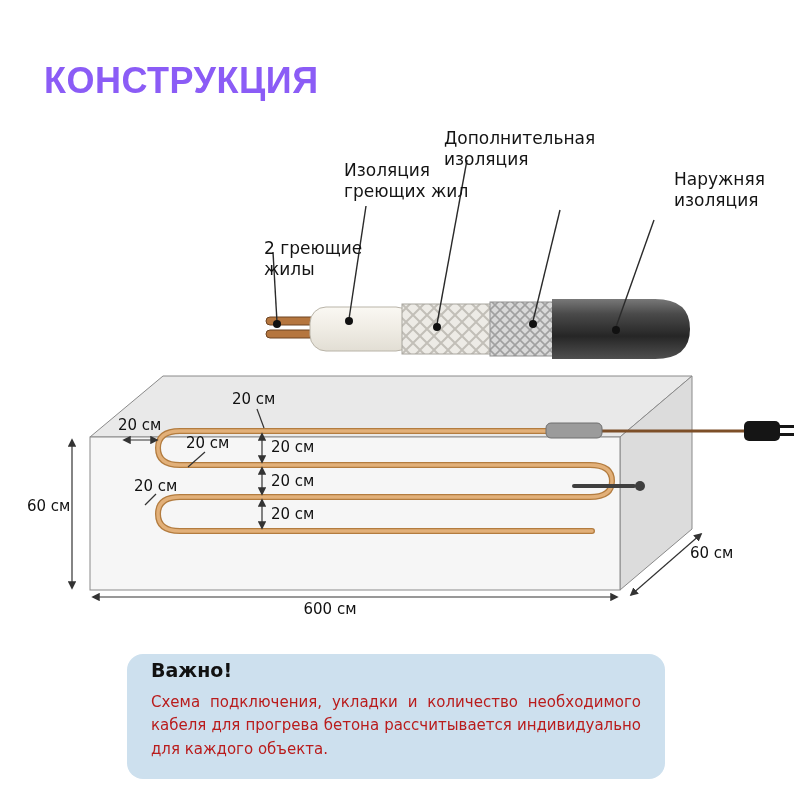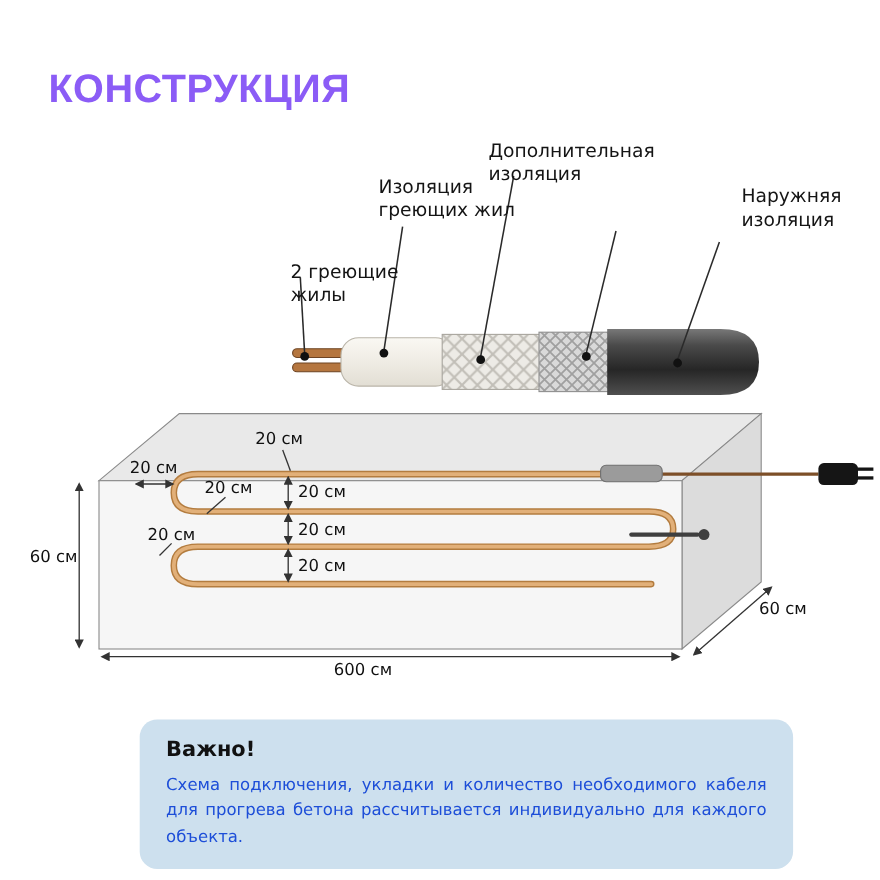--- a/index.html
+++ b/index.html
@@ -7,24 +7,24 @@
         font-family:"DejaVu Sans","Liberation Sans",sans-serif;color:#141414;}
   .title{position:absolute;left:44px;top:36px;font-size:36px;font-weight:800;
          letter-spacing:.5px;color:#8b5cf6;font-family:"Liberation Sans",sans-serif;}
   .part-label{position:absolute;font-size:17px;line-height:1.25;color:#141414;}
   .lbl-cores{left:264px;top:206px;width:106px;margin-top:32px;}
   .lbl-core-ins{left:344px;top:160px;width:132px;}
   .lbl-extra-ins{left:444px;top:128px;width:162px;}
   .lbl-screen{left:534px;top:163px;width:102px;}
   .lbl-outer{left:634px;top:169px;width:112px;margin-left:40px;}
   .diagram-svg{position:absolute;left:0;top:0;}
-  .note{position:absolute;left:127px;top:654px;width:594px;min-height:106px;
-        background:#cde0ee;border-radius:16px;box-sizing:border-box;padding:16px 24px 18px;}
+  .note{position:absolute;left:127px;top:654px;width:538px;min-height:106px;
+        background:#cde0ee;border-radius:16px;box-sizing:border-box;padding:5px 24px 18px;}
   .note h3{margin:0 0 10px 0;font-size:19px;font-weight:bold;color:#111;}
-  .note p{margin:0;font-size:15px;line-height:1.55;color:#1d4ed8;text-align:justify;}
+  .note p{margin:0;font-size:15px;line-height:1.55;color:#b91c1c;text-align:justify;}
   svg text{font-family:"DejaVu Sans","Liberation Sans",sans-serif;font-size:15px;fill:#111;}
 </style>
 </head>
 <body>
 
 <div class="page">
 
   <svg class="diagram-svg" width="800" height="800" viewBox="0 0 800 800">
     <defs>
       <pattern id="braid1" width="14" height="14" patternUnits="userSpaceOnUse">

